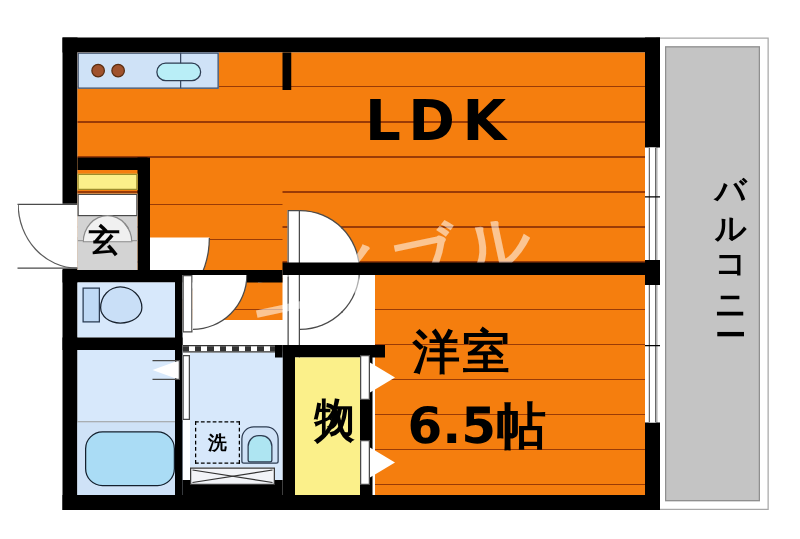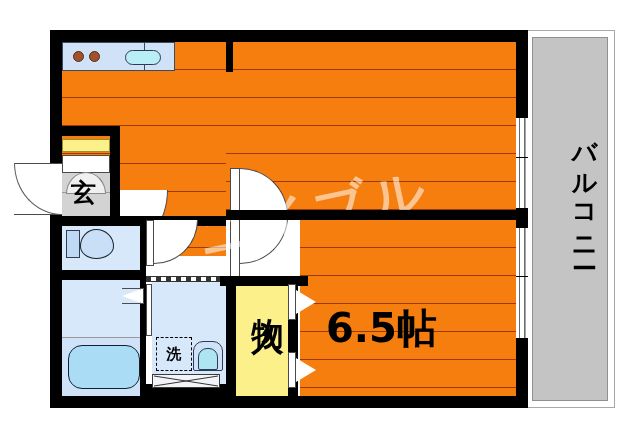--- a/index.html
+++ b/index.html
@@ -174,20 +174,21 @@
 
   <div class="abs lightblue fixture-outline" style="left:62px; top:42px; width:113px; height:29px;"></div>
   <div class="abs burner" style="left:73px; top:51px; width:11px; height:11px;"></div>
   <div class="abs burner" style="left:89px; top:51px; width:11px; height:11px;"></div>
   <div class="abs thin-line" style="left:144px; top:42px; width:1px; height:29px;"></div>
   <div class="abs lightblue fixture-outline" style="left:144px; top:42px; width:31px; height:29px;"></div>
   <div class="abs sink-basin" style="left:125px; top:50px; width:36px; height:15px;"></div>
 
   <div class="abs wall" style="left:226px; top:42px; width:7px; height:30px;"></div>
 
+  <div class="abs label" id="ldk-name" style="left:292px; top:74px;">LDK</div>
 
   <div class="abs wall" style="left:62px; top:126px; width:56px; height:10px;"></div>
   <div class="abs wall" style="left:110px; top:126px; width:10px; height:90px;"></div>
 
   <div class="abs yellow-room" style="left:62px; top:139px; width:48px; height:13px; border:1px solid #9c8d2d; box-sizing:border-box;"></div>
 
   <div class="abs genkan-gray" style="left:62px; top:168px; width:48px; height:48px;"></div>
   <div class="abs gray-line" style="left:62px; top:192px; width:48px; height:1px;"></div>
 
   <div class="abs white-fill" style="left:14px; top:163px; width:48px; height:52px; border-top:1px solid #4a4a4a; border-bottom:1px solid #4a4a4a; box-sizing:border-box;"></div>
@@ -204,21 +205,22 @@
 
   <div class="abs door-panel" style="left:230px; top:168px; width:10px; height:148px;"></div>
   <div class="abs" style="left:240px; top:168px; width:48px; height:48px; border:1px solid #4a4a4a; border-left:none; border-bottom:none; border-radius:0 100% 0 0; background:#ffffff; box-sizing:border-box;"></div>
   <div class="abs" style="left:240px; top:216px; width:48px; height:48px; border:1px solid #4a4a4a; border-left:none; border-top:none; border-radius:0 0 100% 0; background:#ffffff; box-sizing:border-box;"></div>
 
   <div class="abs" id="watermark" style="left:196px; top:178px;">ニイブル</div>
 
   <div class="abs wall" style="left:226px; top:210px; width:290px; height:10px;"></div>
 
   <div class="abs orange-room floor-lines" style="left:300px; top:220px; width:216px; height:176px;"></div>
-  <div class="abs label" id="room-size" style="left:326px; top:308px;">6.5帖</div>
+  <div class="abs label" id="room-name" style="left:330px; top:262px;">洋室</div>
+  <div class="abs label" id="room-size" style="left:326px; top:321px;">6.5帖</div>
 
   <div class="abs" style="left:519px; top:118px; width:6px; height:90px; background:#ffffff; border-left:1px solid #6a6a6a; border-right:1px solid #6a6a6a; box-sizing:border-box;"></div>
   <div class="abs" style="left:519px; top:228px; width:6px; height:110px; background:#ffffff; border-left:1px solid #6a6a6a; border-right:1px solid #6a6a6a; box-sizing:border-box;"></div>
   <div class="abs thin-line" style="left:516px; top:157px; width:12px; height:1px;"></div>
   <div class="abs thin-line" style="left:516px; top:276px; width:12px; height:1px;"></div>
 
   <div class="abs wall" style="left:226px; top:276px; width:82px; height:10px;"></div>
   <div class="abs wall" style="left:226px; top:276px; width:10px; height:132px;"></div>
   <div class="abs wall" style="left:288px; top:276px; width:10px; height:120px;"></div>
   <div class="abs yellow-room" style="left:236px; top:286px; width:52px; height:110px;"></div>

